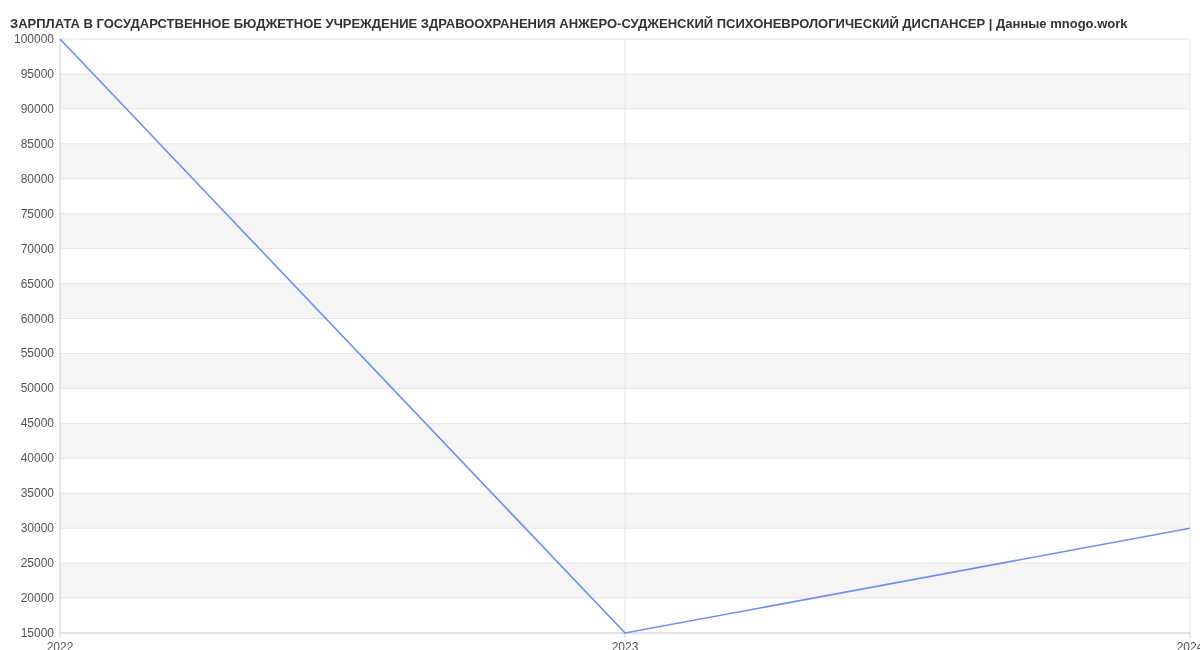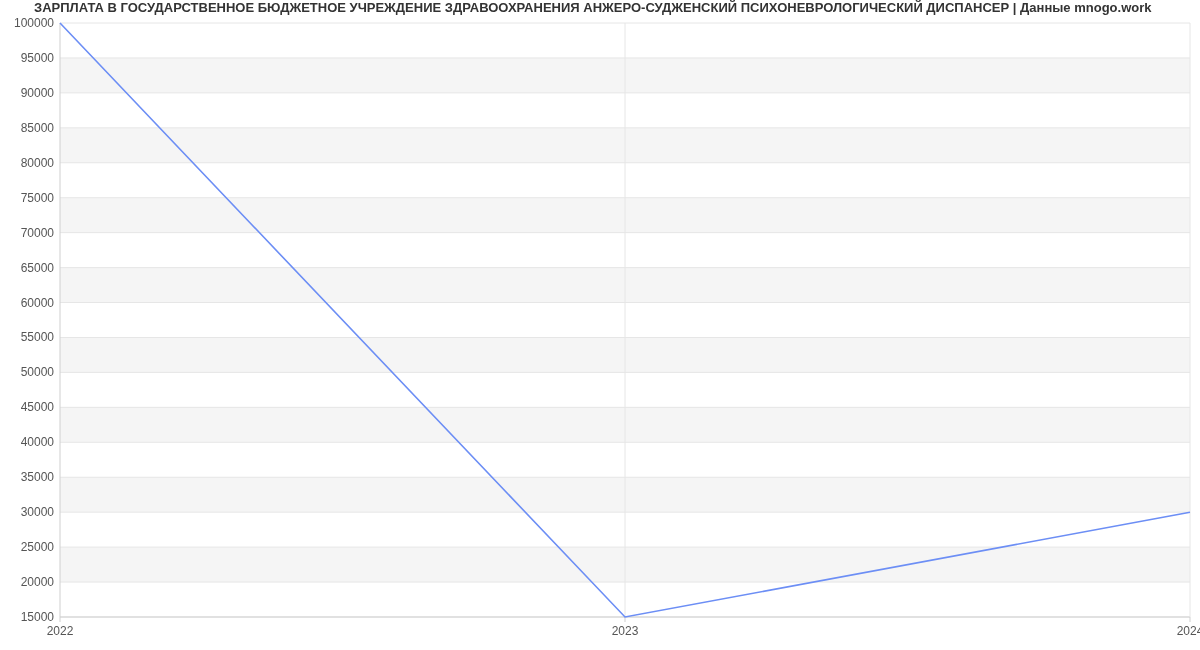--- a/index.html
+++ b/index.html
@@ -8,23 +8,22 @@
     width: 1200px;
     height: 650px;
     background: #ffffff;
     font-family: Arial, Helvetica, sans-serif;
     color: #333;
   }
   .title {
     font-size: 13px;
     font-weight: 600;
     color: #333;
-    padding: 0 10px 0 10px;
+    padding: 16px 10px 0 10px;
     white-space: nowrap;
-    margin-left: 24px;
   }
   .chart-wrap {
     position: relative;
     width: 1200px;
     height: 630px;
   }
   svg { display: block; }
   .band { fill: #f5f5f5; }
   .gridline { stroke: #e6e6e6; stroke-width: 1; }
   .axis-line { stroke: #cfcfcf; stroke-width: 1; }

